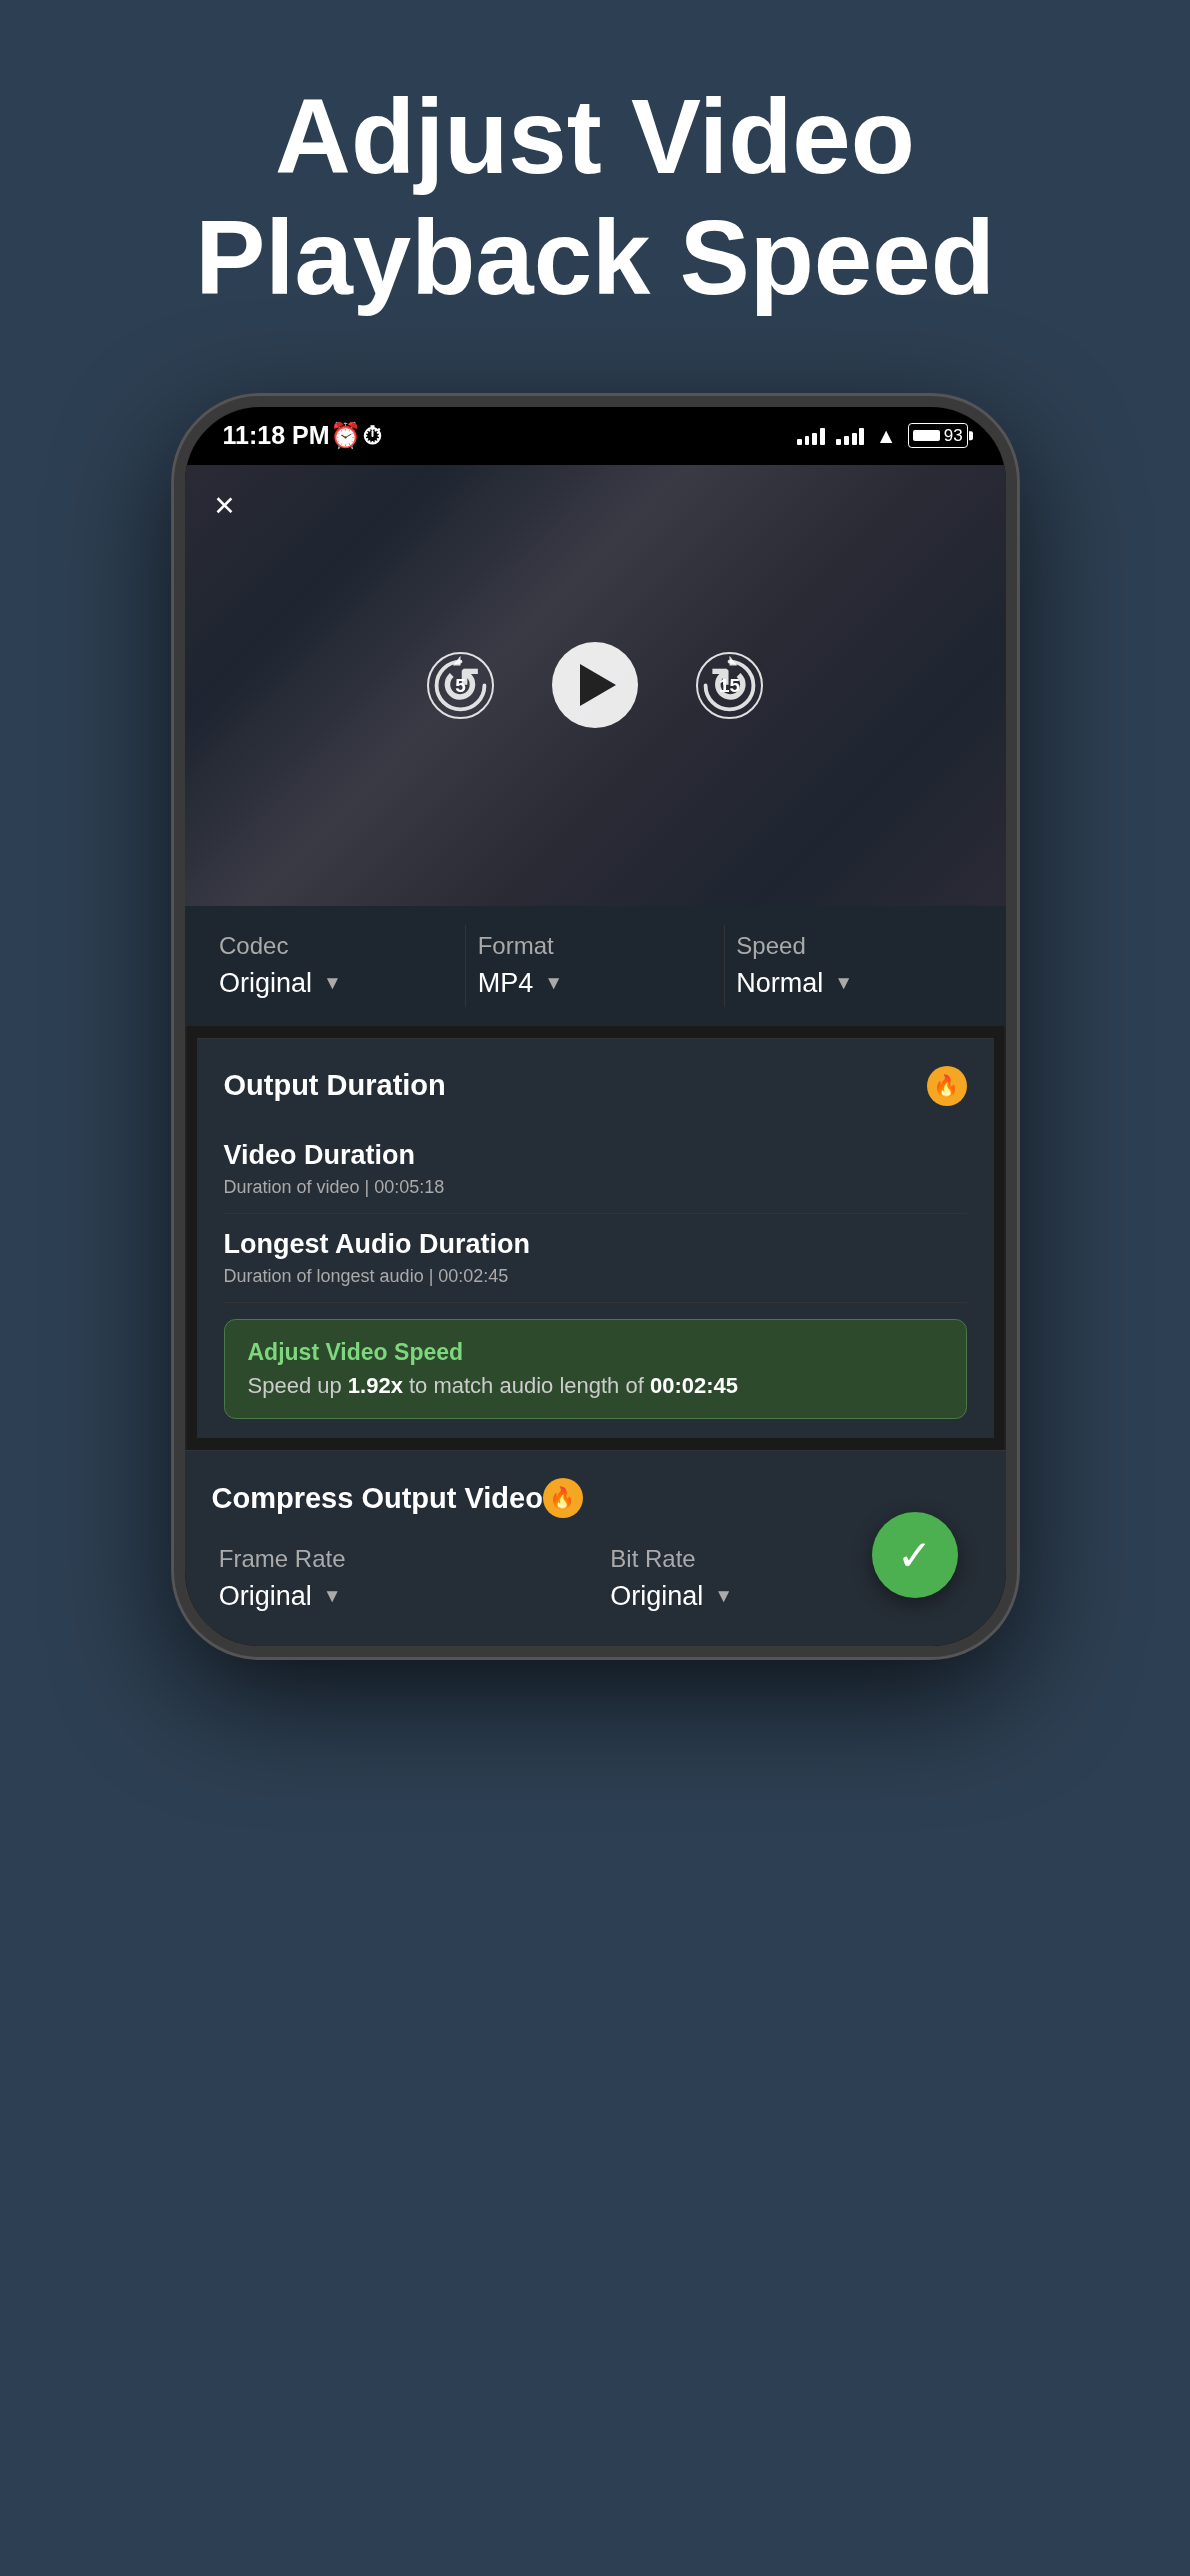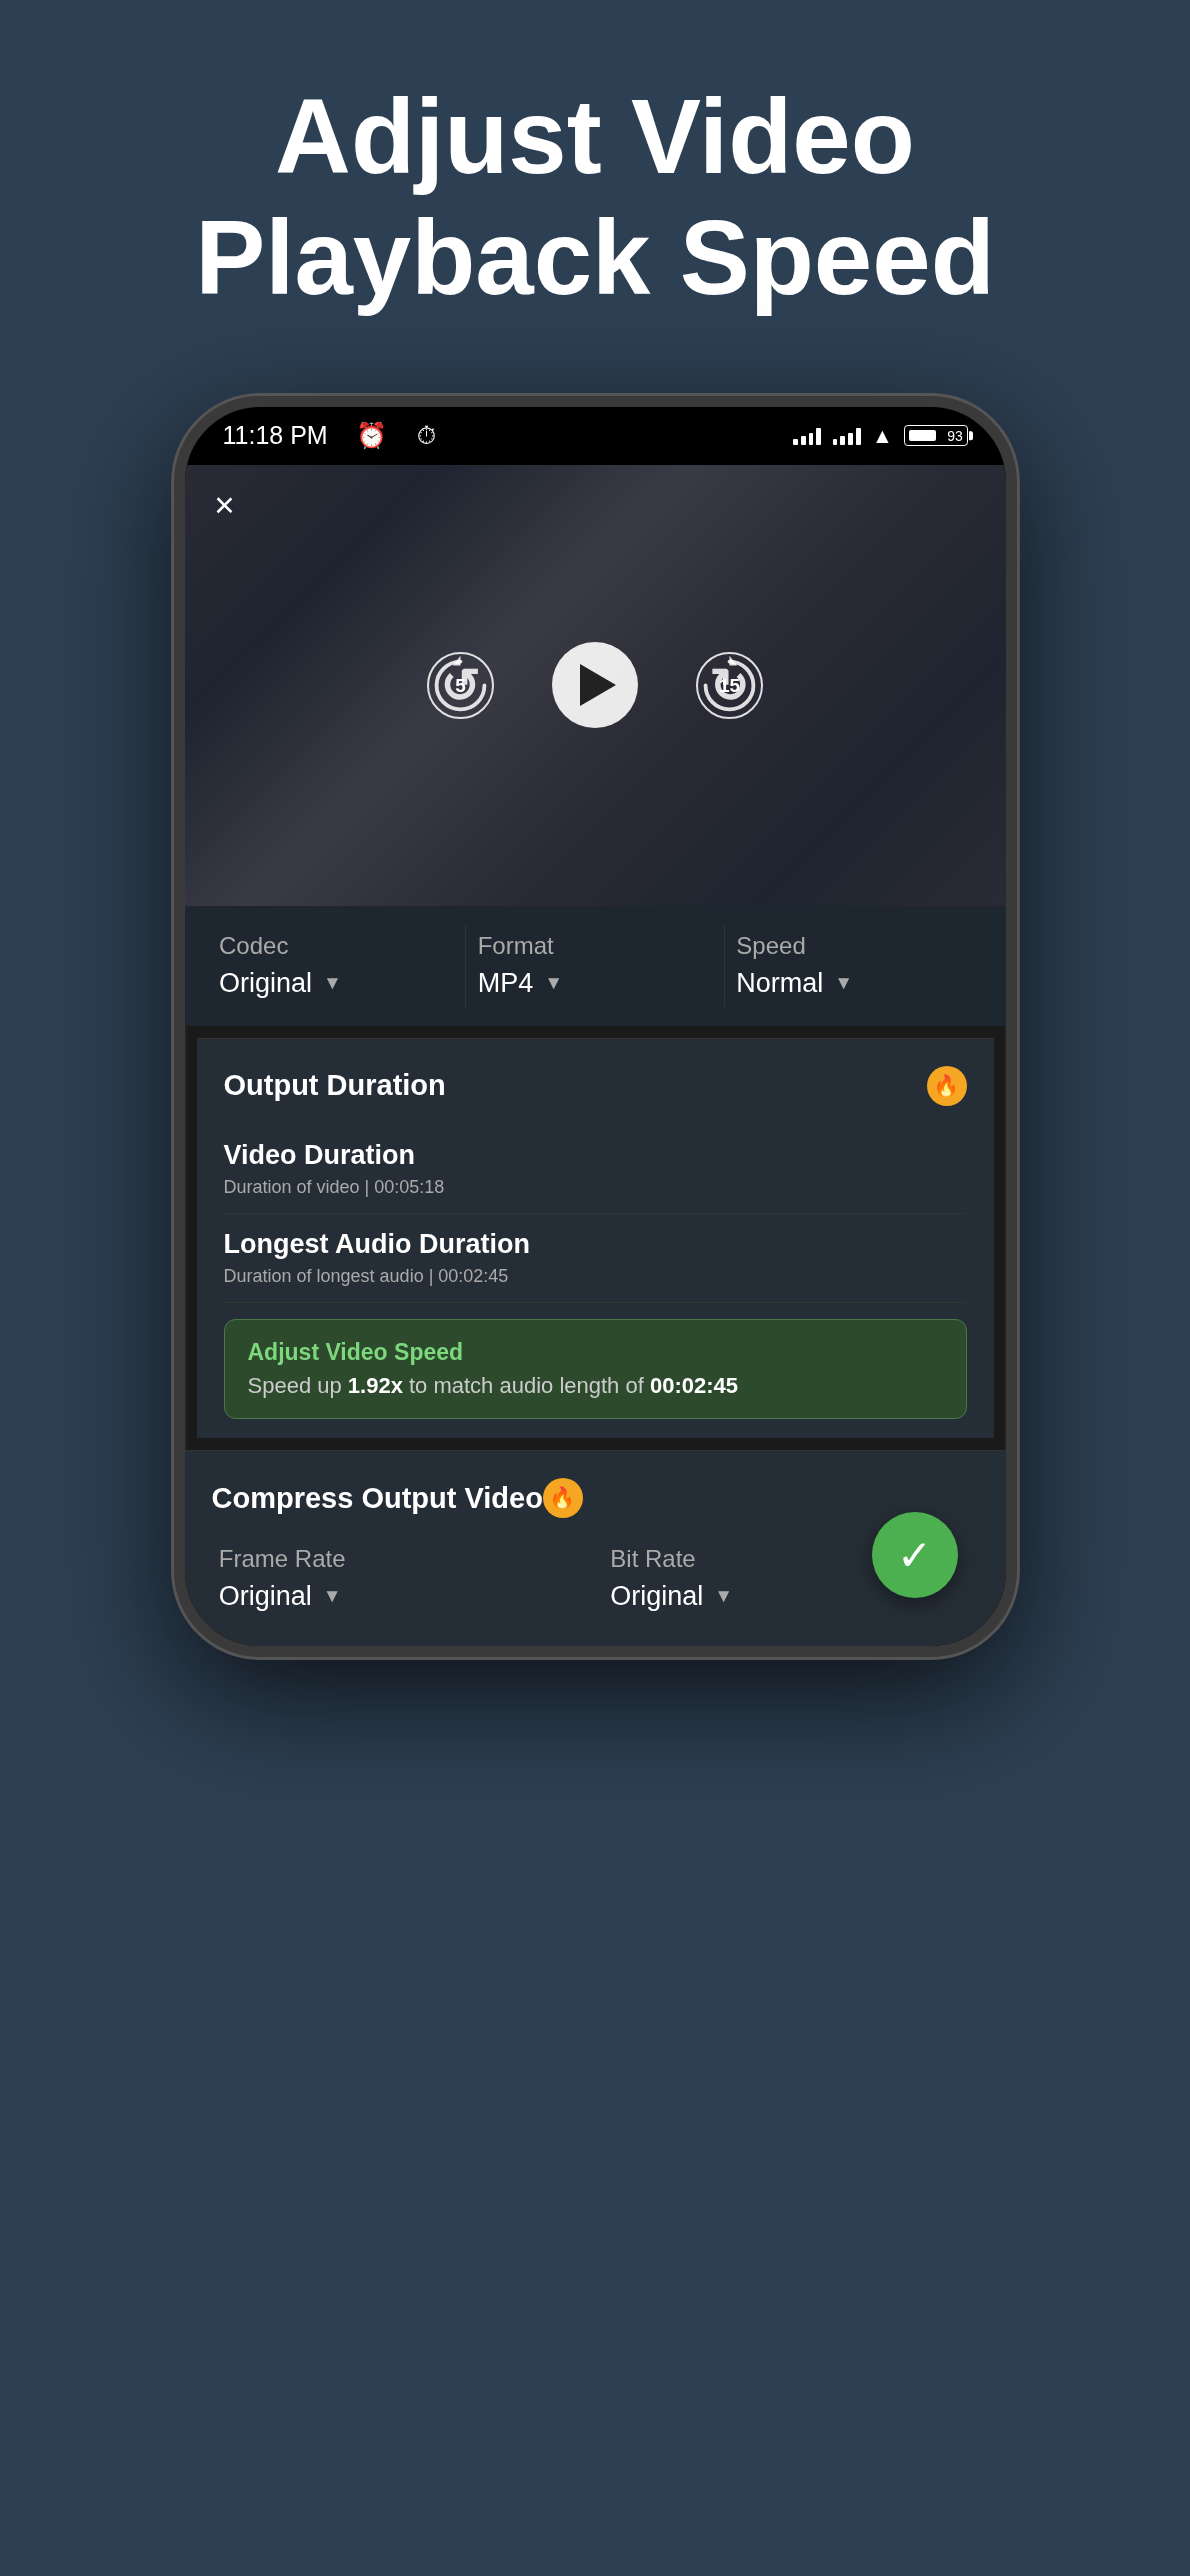--- a/index.html
+++ b/index.html
@@ -51,24 +51,24 @@
       align-items: center;
       justify-content: space-between;
       padding: 0 38px;
       border-radius: 75px 75px 0 0;
       position: relative;
     }
 
     .status-left {
       color: #fff;
       font-size: 25px;
-      font-weight: 400;
-      display: flex;
-      align-items: center;
-      gap: 29px;
+      font-weight: 700;
+      display: flex;
+      align-items: center;
+      gap: 1px;
     }
 
     .status-right {
       display: flex;
       align-items: center;
       gap: 11.5px;
       color: #fff;
       font-size: 21px;
     }
 
@@ -404,26 +404,26 @@
       border-radius: 1px;
     }
     .signal-bars span:nth-child(1) { height: 5.8px; }
     .signal-bars span:nth-child(2) { height: 8.6px; }
     .signal-bars span:nth-child(3) { height: 12.5px; }
     .signal-bars span:nth-child(4) { height: 17px; }
 
     .battery {
       display: flex;
       align-items: center;
-      gap: 11px;
+      gap: 4px;
       border: 1.9px solid #fff;
       border-radius: 3.8px;
       padding: 1.9px 3.8px;
       position: relative;
-      font-size: 14px;
+      font-size: 17px;
       color: #fff;
     }
     .battery::after {
       content: '';
       position: absolute;
       right: -6.7px;
       top: 50%;
       transform: translateY(-50%);
       width: 3.8px;
       height: 9.6px;

